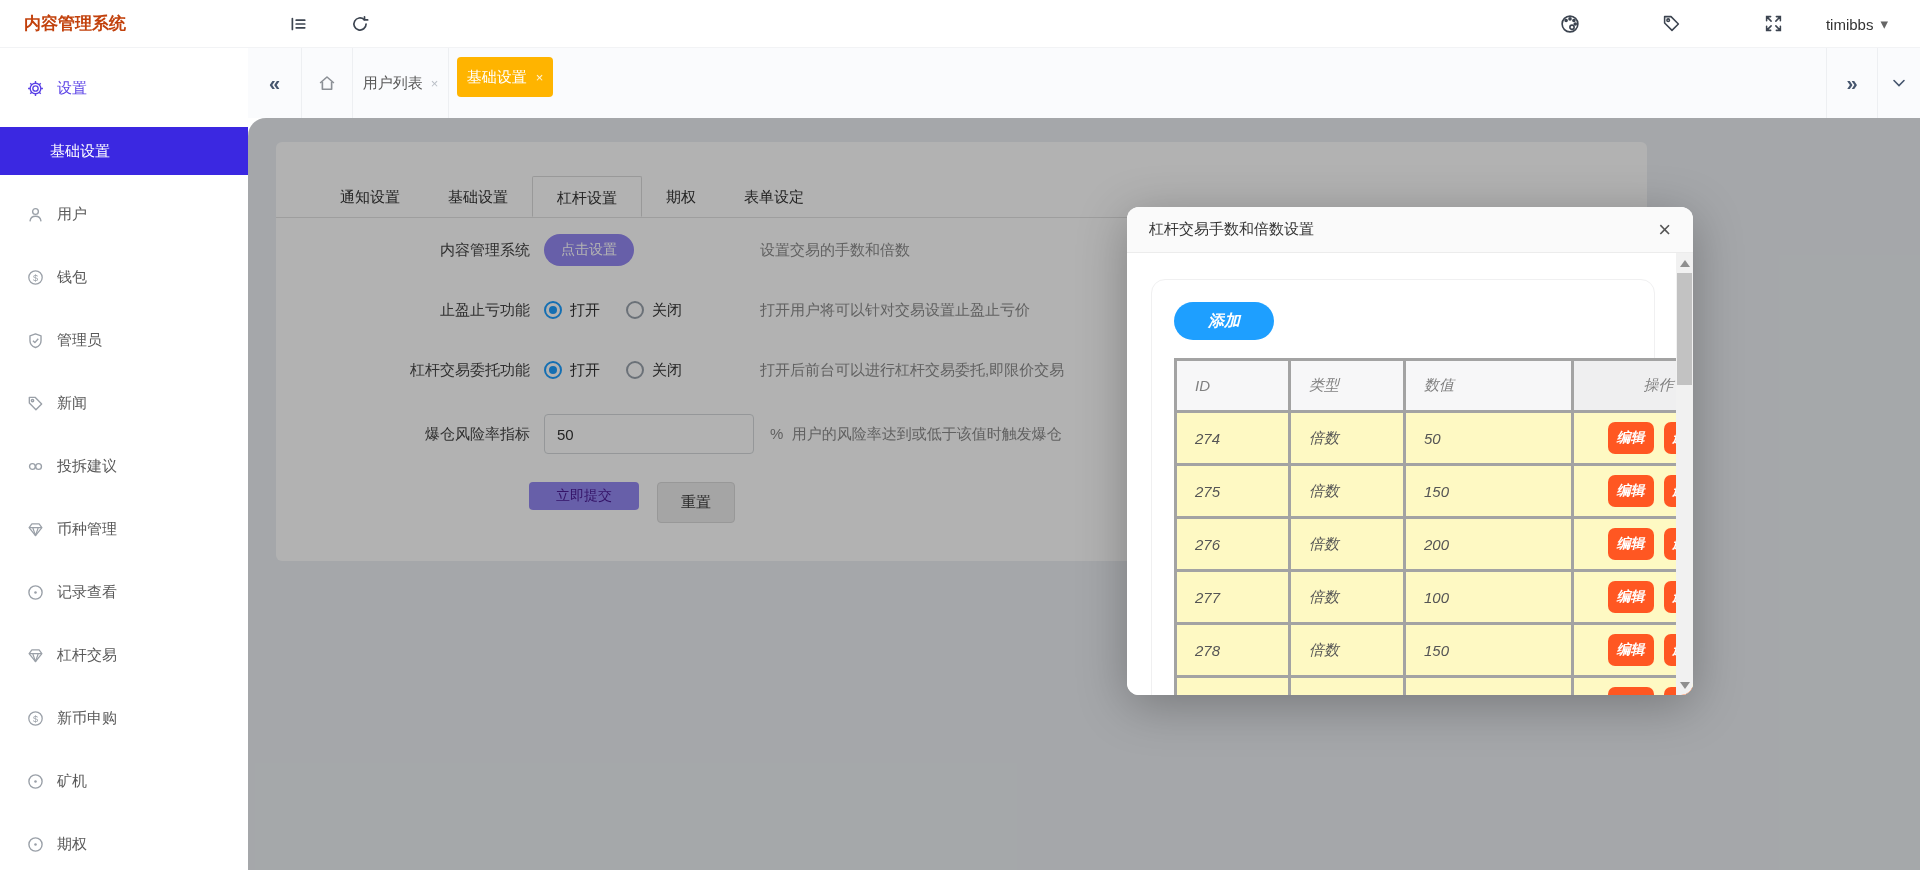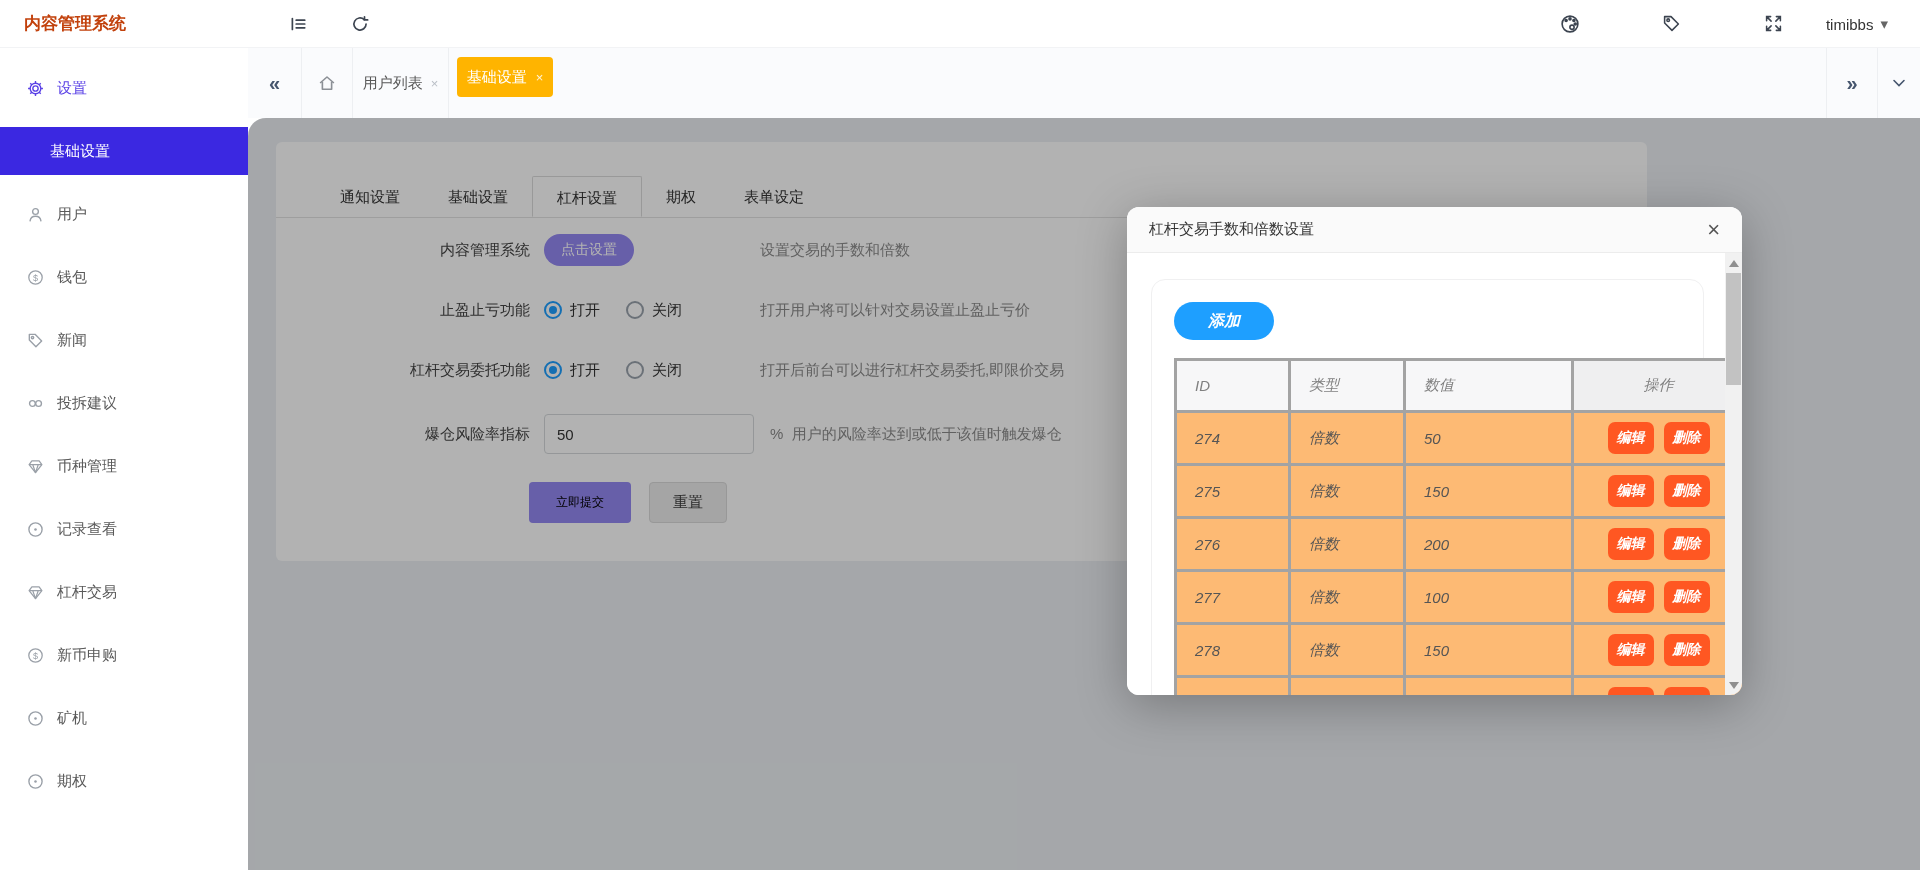--- a/index.html
+++ b/index.html
@@ -48,35 +48,35 @@
   .flabel { width:268px; text-align:right; padding-right:14px; font-size:15px; color:#454545; }
   .fctrl { width:216px; display:flex; align-items:center; }
   .fdesc { font-size:15px; color:#8c8c8c; }
   .btn-mini { background:#9488f2; color:#fff; font-size:14px; height:32px; padding:0 17px; border-radius:16px; display:flex; align-items:center; cursor:pointer; }
   .ropt { display:flex; align-items:center; margin-right:26px; font-size:15px; color:#333; gap:8px; cursor:pointer; }
   .radio { width:18px; height:18px; border:2px solid #9aa3ad; border-radius:50%; position:relative; background:#fff; flex:none; }
   .radio.on { border-color:#1e9fff; }
   .radio.on::after { content:""; position:absolute; inset:3px; background:#1e9fff; border-radius:50%; }
   .finput { width:210px; height:40px; border:1px solid #d6d9dc; border-radius:4px; padding:0 12px; font-size:15px; color:#333; background:#fff; outline:none; }
   .fbtns { padding-left:253px; display:flex; gap:18px; margin-top:10px; }
-  .btn-primary { background:#9488f2; height:41px; padding:0 27px; border-radius:4px; color:#000000; font-size:12px; display:flex; align-items:center; cursor:pointer; }
+  .btn-primary { background:#9488f2; height:28px; padding:0 27px; border-radius:4px; color:#4c1d95; font-size:14px; display:flex; align-items:center; cursor:pointer; }
   .btn-plain { background:#ececec; border:1px solid #dadada; height:41px; padding:0 23px; border-radius:4px; color:#3c3c3c; font-size:15px; display:flex; align-items:center; cursor:pointer; }
 
   
-  .modal { position:absolute; left:1127px; top:207px; width:615px; height:488px; background:#fff; border-radius:12px; box-shadow:0 10px 50px rgba(0,0,0,.28); z-index:30; display:flex; flex-direction:column; overflow:hidden; }
+  .modal { position:absolute; left:1127px; top:207px; width:566px; height:488px; background:#fff; border-radius:12px; box-shadow:0 10px 50px rgba(0,0,0,.28); z-index:30; display:flex; flex-direction:column; overflow:hidden; }
   .mhead { height:46px; background:#fafafa; border-bottom:1px solid #ececec; display:flex; align-items:center; padding:0 22px; font-size:15px; color:#333; flex:none; }
   .mclose { margin-left:auto; font-size:22px; color:#555; line-height:1; cursor:pointer; }
   .mbody { position:relative; flex:1; overflow:hidden; background:#fff; }
   .panel { position:absolute; left:24px; top:26px; right:38px; border:1px solid #f0f0f1; border-radius:14px; padding:22px; background:#fff;font-style:italic; }
   .btn-add { width:100px; height:38px; border-radius:19px; background:#1e9fff; color:#fff; font-size:16px; font-weight:bold; display:flex; align-items:center; justify-content:center; cursor:pointer; }
   .mtable { width:100%; border-collapse:collapse; margin-top:18px; table-layout:fixed; }
   .mtable th, .mtable td { border:3px solid #a3a3a3; font-weight:normal; }
   .mtable th { height:52px; background:#f7f7f8; color:#808080; font-size:15px; text-align:left; padding-left:18px; }
   .mtable th.op { background:#efeff0; text-align:center; padding-left:0; }
-  .mtable td { height:53px; color:#555; font-size:15px; padding-left:18px; background:#fdba74; }
+  .mtable td { height:53px; color:#555; font-size:15px; padding-left:18px; background:#fef9c3; }
   .mtable td.op { text-align:center; padding-left:0; }
   .abtn { display:inline-block; background:#ff5722; color:#fff; font-size:14px; font-weight:bold; padding:7px 9px; border-radius:7px; margin:0 5px; cursor:pointer; }
   .sbar { position:absolute; right:0; top:0; bottom:0; width:17px; background:#f1f1f1; border-bottom-right-radius:12px; }
   .sarr { position:absolute; left:0; width:17px; height:16px; display:flex; align-items:center; justify-content:center; }
   .sarr.up { top:2px; } .sarr.dn { bottom:2px; }
   .tri-up { width:0; height:0; border-left:5px solid transparent; border-right:5px solid transparent; border-bottom:7px solid #8f8f8f; }
   .tri-dn { width:0; height:0; border-left:5px solid transparent; border-right:5px solid transparent; border-top:7px solid #8f8f8f; }
   .sthumb { position:absolute; left:1px; right:1px; top:20px; height:112px; background:#c2c2c2; cursor:pointer; }
   svg { display:block; }
 </style>
@@ -192,20 +192,29 @@
           <svg width="17" height="17" viewBox="0 0 16 16" fill="none" stroke="currentColor" stroke-width="1.2">
             <circle cx="8" cy="8" r="6.3"></circle>
             <text x="8" y="11" text-anchor="middle" font-size="8.5" stroke="none" fill="currentColor">$</text>
           </svg>
         </span>
         <span>钱包</span>
       </div>
       <div class="side-item">
         <span class="ic">
           <svg width="17" height="17" viewBox="0 0 16 16" fill="none" stroke="currentColor" stroke-width="1.3" stroke-linejoin="round">
+            <path d="M8 1.8 L13.2 3.6 V8.2 C13.2 11.4 11 13.6 8 14.6 C5 13.6 2.8 11.4 2.8 8.2 V3.6 Z"></path>
+            <polyline points="5.6,8.2 7.4,10 10.6,6.4"></polyline>
+          </svg>
+        </span>
+        <span>管理员</span>
+      </div>
+      <div class="side-item">
+        <span class="ic">
+          <svg width="17" height="17" viewBox="0 0 16 16" fill="none" stroke="currentColor" stroke-width="1.3" stroke-linejoin="round">
             <path d="M2.2 2.2 H7.6 L13.8 8.4 L8.4 13.8 L2.2 7.6 Z"></path>
             <circle cx="5.2" cy="5.2" r="1.1"></circle>
           </svg>
         </span>
         <span>新闻</span>
       </div>
       <div class="side-item">
         <span class="ic">
           <svg width="17" height="17" viewBox="0 0 16 16" fill="none" stroke="currentColor" stroke-width="1.3">
             <circle cx="5.1" cy="8" r="2.7"></circle>

